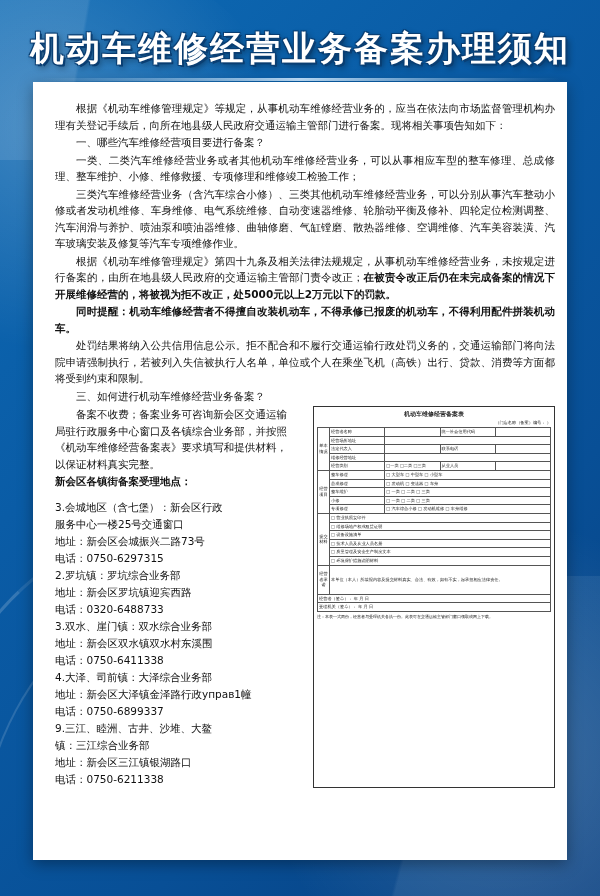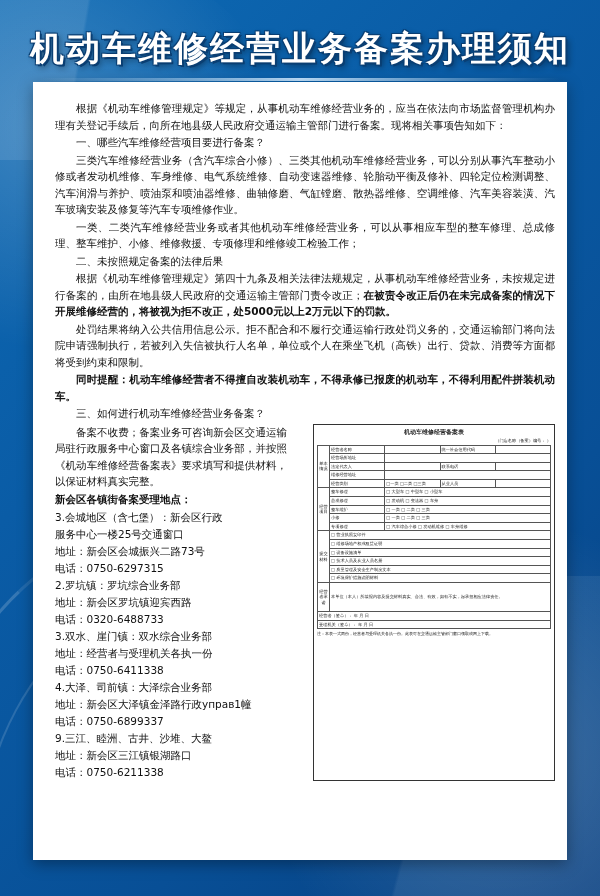--- a/index.html
+++ b/index.html
@@ -79,21 +79,21 @@
   .body-text p{margin:0 0 1px 0;text-indent:2em;}
   .h2{font-weight:normal;text-indent:2em;margin:1px 0;}
   .bold{font-weight:bold;}
 
   
   .split{display:flex;gap:26px;margin-top:2px;}
   .split .left{width:232px;flex:none;}
   .split .right{flex:1;}
 
   .locations{font-size:10.5px;line-height:17px;color:#111;}
-  .locations .lhead{font-weight:bold;margin-bottom:1px;}
+  .locations .lhead{font-weight:bold;margin-bottom:9px;}
   .locations div{white-space:nowrap;}
 
   
   .form{
     border:1px solid #333;
     background:#fff;
     font-size:4.2px;
     line-height:6px;
     color:#222;
     padding:3px 3px 4px 3px;
@@ -124,50 +124,50 @@
 <div class="title-wrap">
   <div class="title">机动车维修经营业务备案办理须知</div>
   <div class="title-rule"></div>
 </div>
 
 <div class="paper">
 
   <div class="body-text">
     <p>根据《机动车维修管理规定》等规定，从事机动车维修经营业务的，应当在依法向市场监督管理机构办理有关登记手续后，向所在地县级人民政府交通运输主管部门进行备案。现将相关事项告知如下：</p>
     <p class="h2">一、哪些汽车维修经营项目要进行备案？</p>
+    <p>一类、二类汽车维修经营业务或者其他机动车维修经营业务，可以从事相应车型的整车修理、总成修理、整车维护、小修、维修救援、专项修理和维修竣工检验工作；</p>
     <p>三类汽车维修经营业务（含汽车综合小修）、三类其他机动车维修经营业务，可以分别从事汽车整动小修或者发动机维修、车身维修、电气系统维修、自动变速器维修、轮胎动平衡及修补、四轮定位检测调整、汽车润滑与养护、喷油泵和喷油器维修、曲轴修磨、气缸镗磨、散热器维修、空调维修、汽车美容装潢、汽车玻璃安装及修复等汽车专项维修作业。</p>
-    <p>一类、二类汽车维修经营业务或者其他机动车维修经营业务，可以从事相应车型的整车修理、总成修理、整车维护、小修、维修救援、专项修理和维修竣工检验工作；</p>
-    <p class="h2">二、未按照规定备案的法律后果</p>
     <p><span>根据《机动车维修管理规定》第四十九条及相关法律法规规定，从事机动车维修经营业务，未按规定进行备案的，由所在地县级人民政府的交通运输主管部门责令改正；</span><span class="bold">在被责令改正后仍在未完成备案的情况下开展维修经营的，将被视为拒不改正，处5000元以上2万元以下的罚款。</span></p>
+    <p><span class="bold">同时提醒：</span><span class="bold">机动车维修经营者不得擅自改装机动车，不得承修已报废的机动车，不得利用配件拼装机动车。</span></p>
     <p>处罚结果将纳入公共信用信息公示。拒不配合和不履行交通运输行政处罚义务的，交通运输部门将向法院申请强制执行，若被列入失信被执行人名单，单位或个人在乘坐飞机（高铁）出行、贷款、消费等方面都将受到约束和限制。</p>
-    <p><span class="bold">同时提醒：</span><span class="bold">机动车维修经营者不得擅自改装机动车，不得承修已报废的机动车，不得利用配件拼装机动车。</span></p>
     <p class="h2">三、如何进行机动车维修经营业务备案？</p>
   </div>
 
   <div class="split">
     <div class="left">
       <div class="body-text">
         <p>备案不收费；备案业务可咨询新会区交通运输局驻行政服务中心窗口及各镇综合业务部，并按照《机动车维修经营备案表》要求填写和提供材料，以保证材料真实完整。</p>
       </div>
       <div class="locations">
         <div class="lhead">新会区各镇街备案受理地点：</div>
         <div>3.会城地区（含七堡）：新会区行政</div>
         <div>服务中心一楼25号交通窗口</div>
         <div>地址：新会区会城振兴二路73号</div>
         <div>电话：0750-6297315</div>
         <div>2.罗坑镇：罗坑综合业务部</div>
         <div>地址：新会区罗坑镇迎宾西路</div>
         <div>电话：0320-6488733</div>
         <div>3.双水、崖门镇：双水综合业务部</div>
-        <div>地址：经营者与受理机关各执一份</div>
+        <div>地址：新会区双水镇双水村东溪围</div>
         <div>电话：0750-6411338</div>
         <div>4.大泽、司前镇：大泽综合业务部</div>
         <div>地址：新会区大泽镇金泽路行政управ1幢</div>
         <div>电话：0750-6899337</div>
         <div>9.三江、睦洲、古井、沙堆、大鳌</div>
+        <div>镇：三江综合业务部</div>
         <div>地址：新会区三江镇银湖路口</div>
         <div>电话：0750-6211338</div>
       </div>
     </div>
 
     <div class="right">
       <div class="form">
         <div class="form-title">机动车维修经营备案表</div>
         <div class="hdr-right">（门店名称（备案）编号：          ）</div>
 

